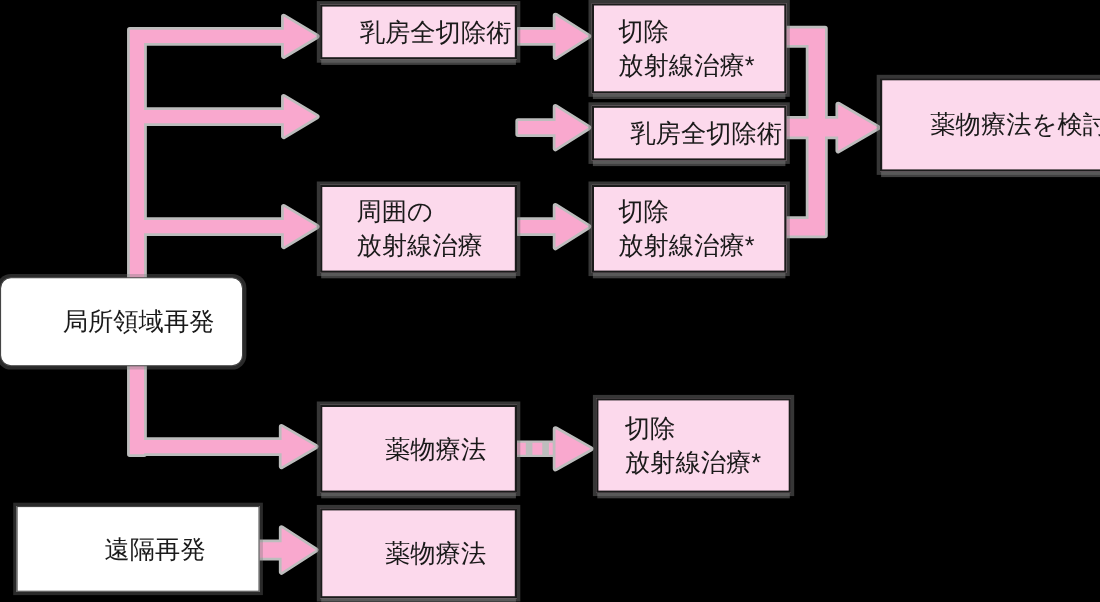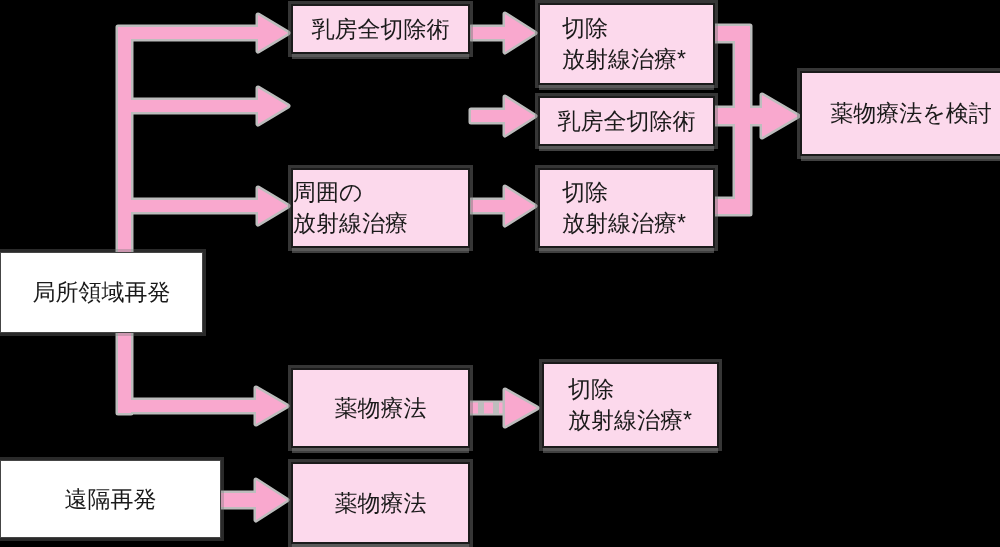--- a/index.html
+++ b/index.html
@@ -17,20 +17,21 @@
     stroke-linejoin:round;
     paint-order:stroke;
   }
   .dash-under{stroke:var(--halo-color,#BDBDBD);stroke-width:15;}
   .dash-pink{stroke:var(--arrow-color,#F9A8CE);stroke-width:11;stroke-dasharray:9 6;}
   .box{
     position:absolute;z-index:2;box-sizing:border-box;
     display:flex;flex-direction:column;justify-content:center;
     font-size:23px;line-height:31px;white-space:nowrap;
     color:var(--text-color,#1A1A1A);
+    padding-left:31px;
   }
   .box.pink{
     background:var(--node-fill-pink,#FCD9EC);
     border:2px solid var(--border-color,#1B1B1B);
     box-shadow:0 0 0 3px rgba(120,120,120,.45), 0 6px 0 -1px rgba(75,75,75,.85);
   }
   .box.white{
     background:var(--node-fill-white,#FFF);
     border:1px solid #454545;
     box-shadow:0 0 0 3px rgba(120,120,120,.35);
@@ -63,24 +64,24 @@
 
     <path class="edge" d="M221 493 H256 V480 L287 500 L256 520 V507 H221 Z"></path>
 
     <g>
       <line class="dash-under" x1="469" y1="408" x2="507" y2="408"></line>
       <line class="dash-pink" x1="469" y1="408" x2="507" y2="408"></line>
       <path class="edge" d="M505 390 L537 408 L505 426 Z"></path>
     </g>
   </svg>
 
-  <div class="box white center" style="left:0;top:252px;width:203px;height:81px;">
+  <div class="box white center" style="left:0;top:252px;width:221px;height:81px;border-radius:10px;">
     <span>局所領域再発</span>
   </div>
-  <div class="box white center" style="left:0;top:460px;width:221px;height:78px;">
+  <div class="box white center" style="left:15px;top:460px;width:221px;height:78px;">
     <span>遠隔再発</span>
   </div>
 
   <div class="box pink center" style="left:291px;top:4px;width:179px;height:50px;">
     <span>乳房全切除術</span>
   </div>
   <div class="box pink left" style="left:291px;top:168px;width:179px;height:80px;">
     <span>周囲の</span>
     <span>放射線治療</span>
   </div>

